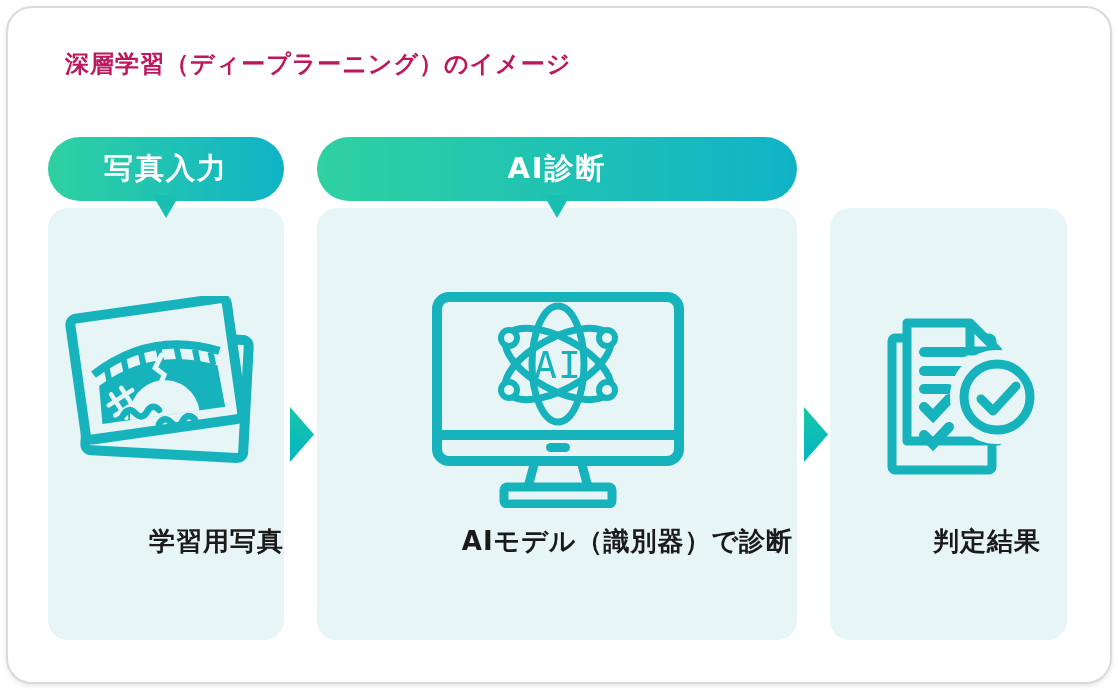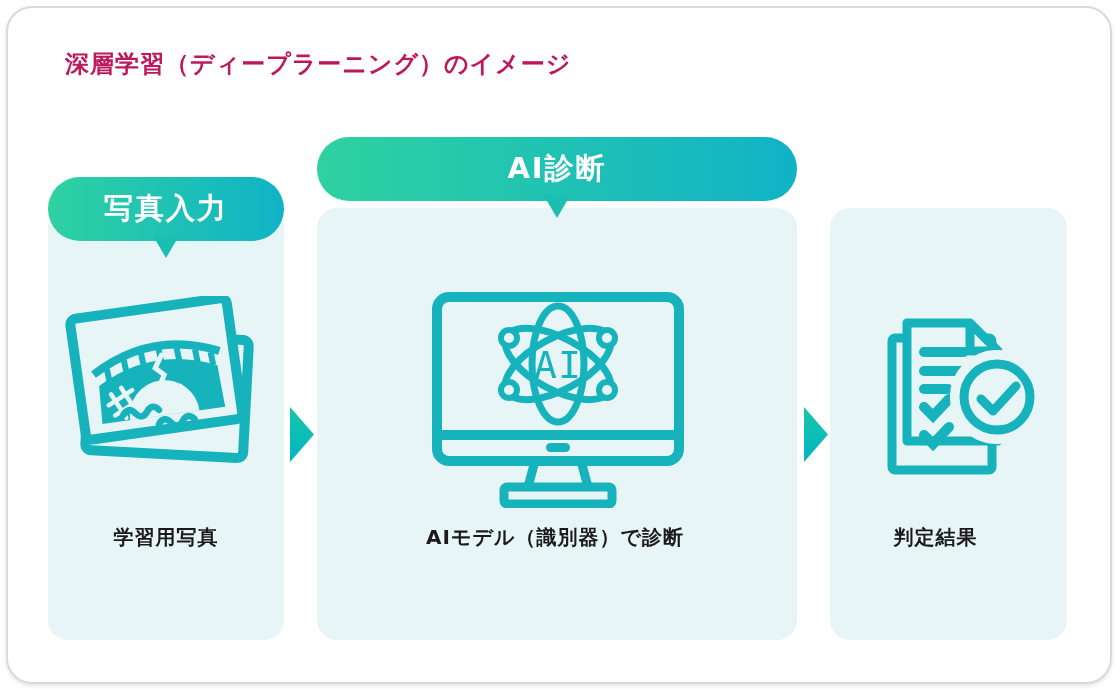--- a/index.html
+++ b/index.html
@@ -26,31 +26,31 @@
   }
   .panel.p1{left:48px;width:236px;}
   .panel.p2{left:317px;width:480px;}
   .panel.p3{left:830px;width:237px;}
   .badge{
     position:absolute;top:137px;height:64px;border-radius:32px;z-index:3;
     background:linear-gradient(90deg,#2fd1a1,#10b3c6);
     color:#fff;font-size:29px;font-weight:bold;letter-spacing:2px;
     display:flex;align-items:center;justify-content:center;
   }
-  .badge.b1{left:48px;width:236px;margin-top:40px;}
+  .badge.b1{left:48px;width:236px;}
   .badge.b2{left:317px;width:480px;}
   .badge.b3{left:830px;width:237px;}
   .badge-tail{
     position:absolute;top:58px;left:50%;transform:translateX(-50%);
     width:32px;height:23px;background:#19c0b1;
     clip-path:polygon(8% 0,92% 0,50% 100%);
   }
   .label{
-    position:absolute;top:524px;z-index:2;text-align:center;
-    font-size:20px;font-weight:bold;color:#1a1a1a;letter-spacing:1px;
+    position:absolute;top:524px;z-index:2;text-align:right;
+    font-size:26px;font-weight:bold;color:#1a1a1a;letter-spacing:1px;
   }
   .label.l1{left:48px;width:236px;}
   .label.l2{left:317px;width:476px;}
   .label.l3{left:830px;width:211px;}
   .icon{position:absolute;z-index:2;}
   .icon.i1{left:58px;top:296px;width:210px;height:180px;}
   .icon.i2{left:428px;top:288px;width:260px;height:220px;}
   .icon.i3{left:882px;top:312px;width:158px;height:168px;}
   .arrow{
     position:absolute;top:407px;width:24px;height:55px;z-index:2;

